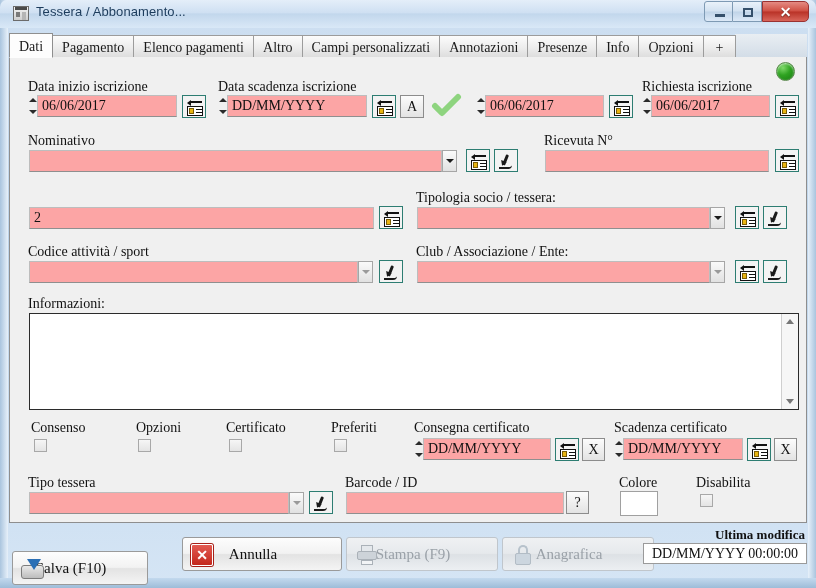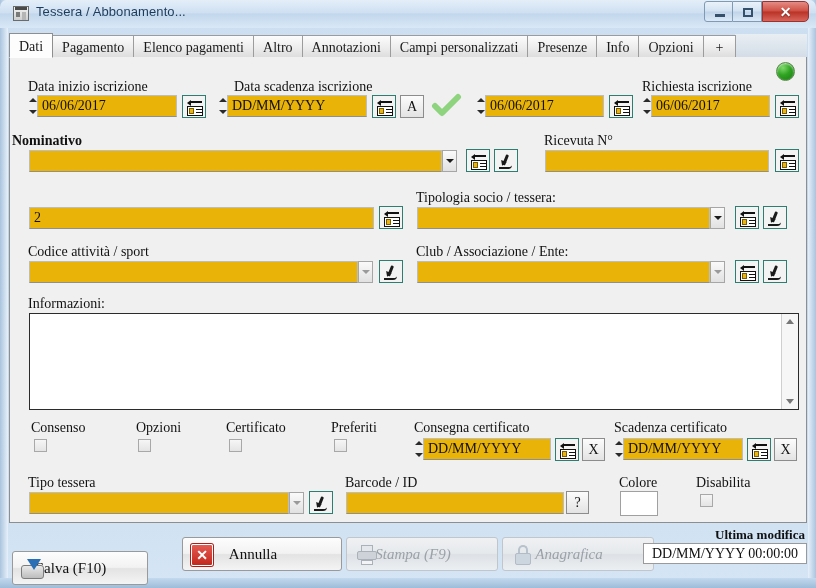--- a/index.html
+++ b/index.html
@@ -106,21 +106,21 @@
     background:radial-gradient(circle at 35% 28%,#7fd96a 0%,#2fa321 45%,#167a10 100%);
     border:1px solid #5b8a4e;
     box-shadow:inset 0 1px 2px rgba(255,255,255,.7);
   }
 
   
   .lbl{
     position:absolute;font-size:14px;color:#111;white-space:nowrap;
   }
   .underfld{
-    position:absolute;box-sizing:border-box;background:#eab308;
+    position:absolute;box-sizing:border-box;background:#fca5a5;
     border:1px solid #bdbdbd;border-bottom:1px solid #8f8f8f;
     font-size:14px;color:#111;padding:1px 4px;line-height:18px;
     overflow:hidden;white-space:nowrap;
   }
   .spin{
     position:absolute;width:9px;box-sizing:border-box;
     background:#f0f0f0;
   }
   .spin .up,.spin .dn{
     position:absolute;left:1px;width:0;height:0;
@@ -235,21 +235,21 @@
   }
   .fbtn{
     position:absolute;box-sizing:border-box;height:34px;
     background:linear-gradient(to bottom,#fdfdfd 0%,#f2f2f2 48%,#e3e3e3 52%,#f4f4f4 100%);
     border:1px solid #9a9a9a;border-radius:3px;
     font-size:15px;color:#111;
     display:flex;align-items:center;
   }
   .fbtn.disabled{
     background:linear-gradient(to bottom,#eff1f3 0%,#e6e9ec 48%,#dde1e5 52%,#eceff2 100%);
-    border-color:#c0c6cc;color:#9aa1a8;font-style:italic;
+    border-color:#c0c6cc;color:#9aa1a8;
   }
   .fbtn .cap{flex:1;text-align:center;padding-right:18px;}
   .fbtn .gly{position:absolute;left:8px;top:5px;width:24px;height:24px;}
 
   .save-ico{position:absolute;left:0;top:2px;width:24px;height:21px;}
   .save-ico .disk{
     position:absolute;left:0;top:6px;width:23px;height:14px;border-radius:3px;
     background:linear-gradient(to bottom,#e9e9e9,#bdbdbd);
     border:1px solid #7c7c7c;box-sizing:border-box;
   }
@@ -327,22 +327,22 @@
         </div>
     </div>
   </div>
 
   <div class="tabstrip">
     <div class="tabs">
       <div class="tab active">Dati</div>
       <div class="tab">Pagamento</div>
       <div class="tab">Elenco pagamenti</div>
       <div class="tab">Altro</div>
+      <div class="tab">Campi personalizzati</div>
       <div class="tab">Annotazioni</div>
-      <div class="tab">Campi personalizzati</div>
       <div class="tab">Presenze</div>
       <div class="tab">Info</div>
       <div class="tab">Opzioni</div>
       <div class="tab plus">+</div>
       <div class="tabstrip-fill"></div>
     </div>
   </div>
 
   <div class="panel">
     <div class="panel-inner">
@@ -355,21 +355,21 @@
           <i class="dn"></i>
         </div>
       <div class="underfld" style="left:27px;top:38px;width:140px;height:22px;">06/06/2017</div>
       <div class="iconbtn" style="left:172px;top:38px;width:24px;height:23px;">
         <span class="ico-card">
             <span class="arrow"></span>
             <span class="body"></span>
           </span>
       </div>
 
-      <div class="lbl" style="left:208px;top:22px;margin-left:16px;">Data scadenza iscrizione</div>
+      <div class="lbl" style="left:208px;top:22px;">Data scadenza iscrizione</div>
       <div class="spin" style="left:208px;top:38px;height:22px;">
           <i class="up"></i>
           <i class="dn"></i>
         </div>
       <div class="underfld" style="left:217px;top:38px;width:140px;height:22px;">DD/MM/YYYY</div>
       <div class="iconbtn" style="left:362px;top:38px;width:24px;height:23px;">
         <span class="ico-card">
             <span class="arrow"></span>
             <span class="body"></span>
           </span>
@@ -400,21 +400,21 @@
           <i class="dn"></i>
         </div>
       <div class="underfld" style="left:641px;top:38px;width:119px;height:22px;">06/06/2017</div>
       <div class="iconbtn" style="left:765px;top:38px;width:24px;height:23px;">
         <span class="ico-card">
             <span class="arrow"></span>
             <span class="body"></span>
           </span>
       </div>
 
-      <div class="lbl" style="left:2px;top:76px;font-weight:bold;">Nominativo</div>
+      <div class="lbl" style="left:18px;top:76px;">Nominativo</div>
       <div class="underfld" style="left:19px;top:93px;width:413px;height:22px;"></div>
       <div class="combo-arrow" style="left:432px;top:93px;height:22px;">
           <i></i>
         </div>
       <div class="iconbtn" style="left:456px;top:92px;width:24px;height:23px;">
         <span class="ico-card">
             <span class="arrow"></span>
             <span class="body"></span>
           </span>
       </div>

